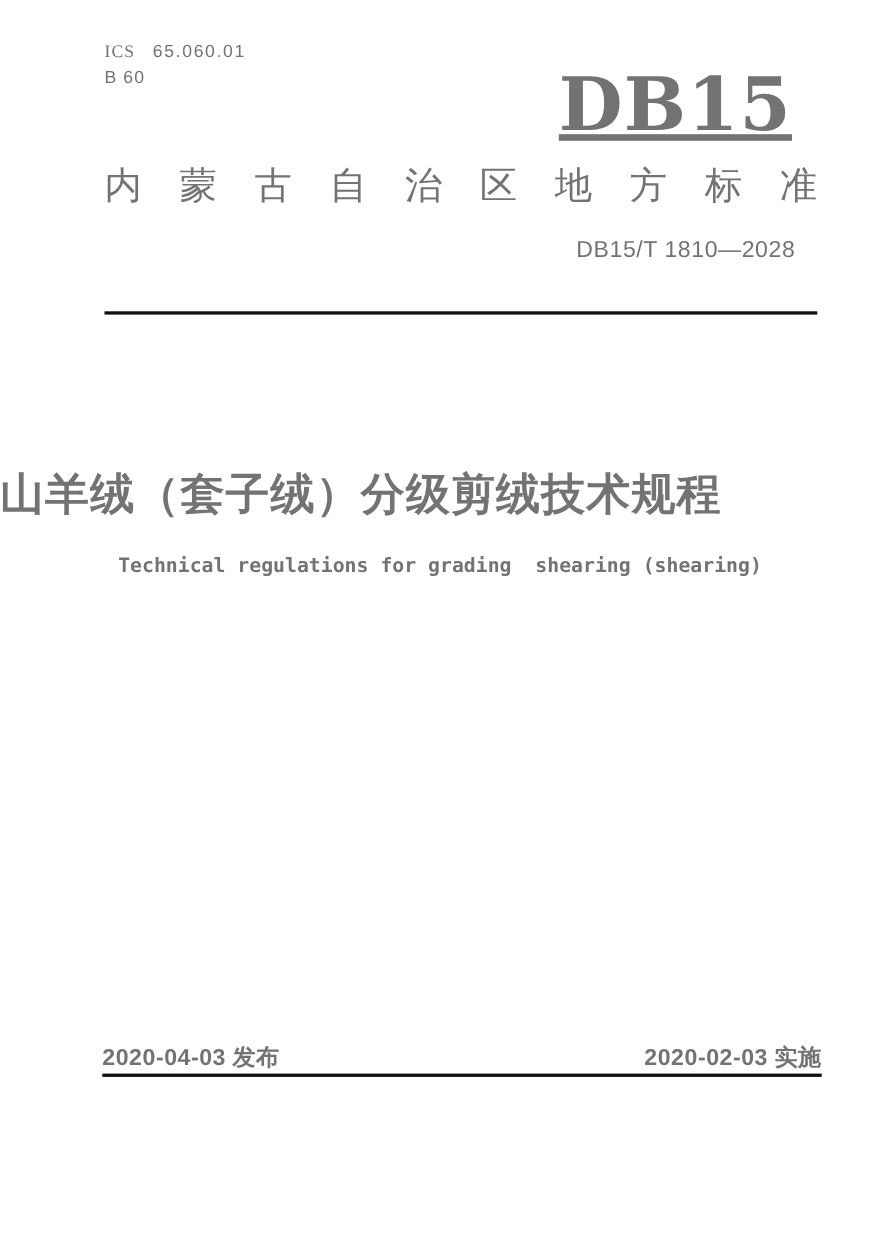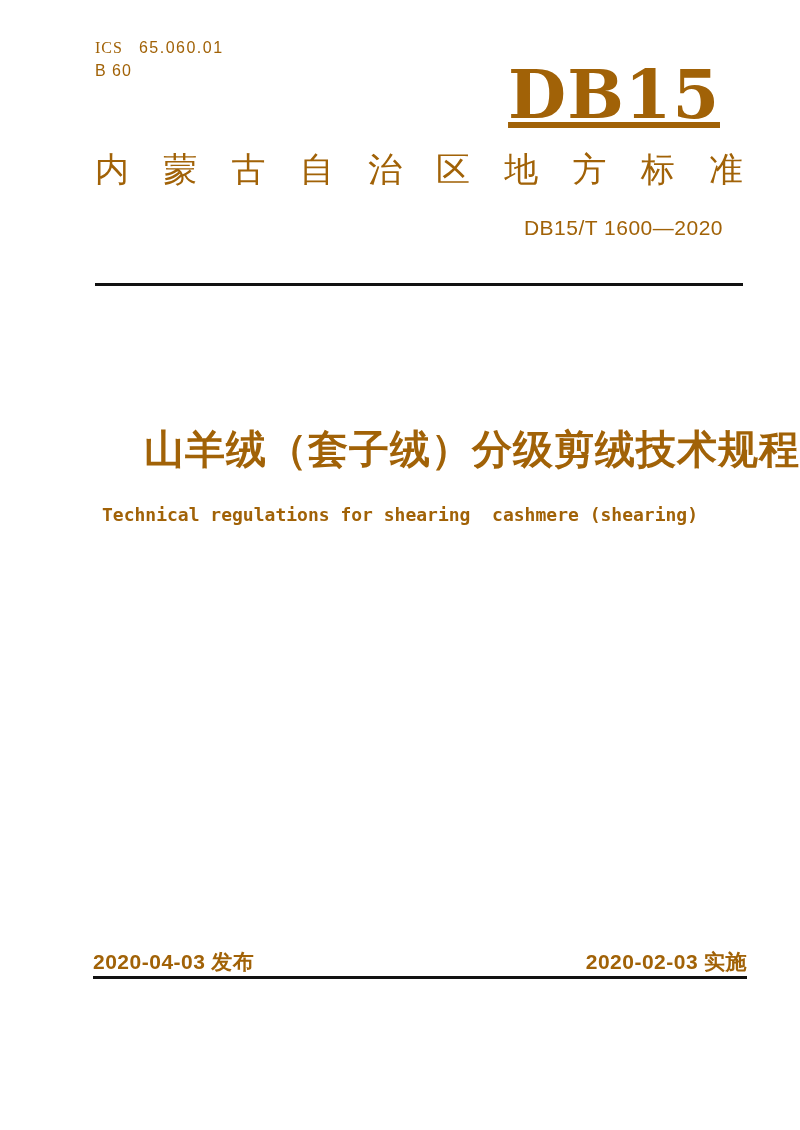--- a/index.html
+++ b/index.html
@@ -5,21 +5,21 @@
   html, body {
     margin: 0;
     padding: 0;
     background: #ffffff;
   }
   .page {
     position: relative;
     width: 800px;
     height: 1130px;
     background: #ffffff;
-    color: #a16207;
+    color: #737373;
     font-family: "Liberation Sans", sans-serif;
     overflow: hidden;
   }
   
   .ics-block {
     position: absolute;
     left: 95px;
     top: 36px;
     font-size: 16px;
     line-height: 23px;
@@ -77,26 +77,25 @@
   }
   .rule-top    { left: 95px; top: 283px; width: 648px; }
   .rule-bottom { left: 93px; top: 976px; width: 654px; }
 
   .title-cn {
     position: absolute;
     left: 0;
     top: 426px;
     width: 800px;
     margin: 0;
-    text-align: right;
+    text-align: left;
     font-size: 40px;
     font-weight: 700;
     letter-spacing: 1px;
     line-height: 1.2;
-    font-family: Liberation Serif, serif;
   }
   .title-en {
     position: absolute;
     left: 0;
     top: 504px;
     width: 800px;
     text-align: center;
     font-family: "DejaVu Sans Mono", "Liberation Mono", monospace;
     font-size: 18px;
     font-weight: 600;
@@ -152,27 +151,27 @@
       <span>古</span>
       <span>自</span>
       <span>治</span>
       <span>区</span>
       <span>地</span>
       <span>方</span>
       <span>标</span>
       <span>准</span>
     </div>
 
-  <div class="doc-num">DB15/T 1600—2020</div>
+  <div class="doc-num">DB15/T 1810—2028</div>
 
   <div class="rule rule-top"></div>
 
   <h1 class="title-cn">山羊绒（套子绒）分级剪绒技术规程</h1>
 
-  <div class="title-en">Technical regulations for shearing  cashmere (shearing)</div>
+  <div class="title-en">Technical regulations for grading  shearing (shearing)</div>
 
   <div class="dates-row">
     <div class="date-left">
       <span>2020-04-03</span>
       <span>发布</span>
     </div>
     <div class="date-right">
       <span>2020-02-03</span>
       <span>实施</span>
     </div>

